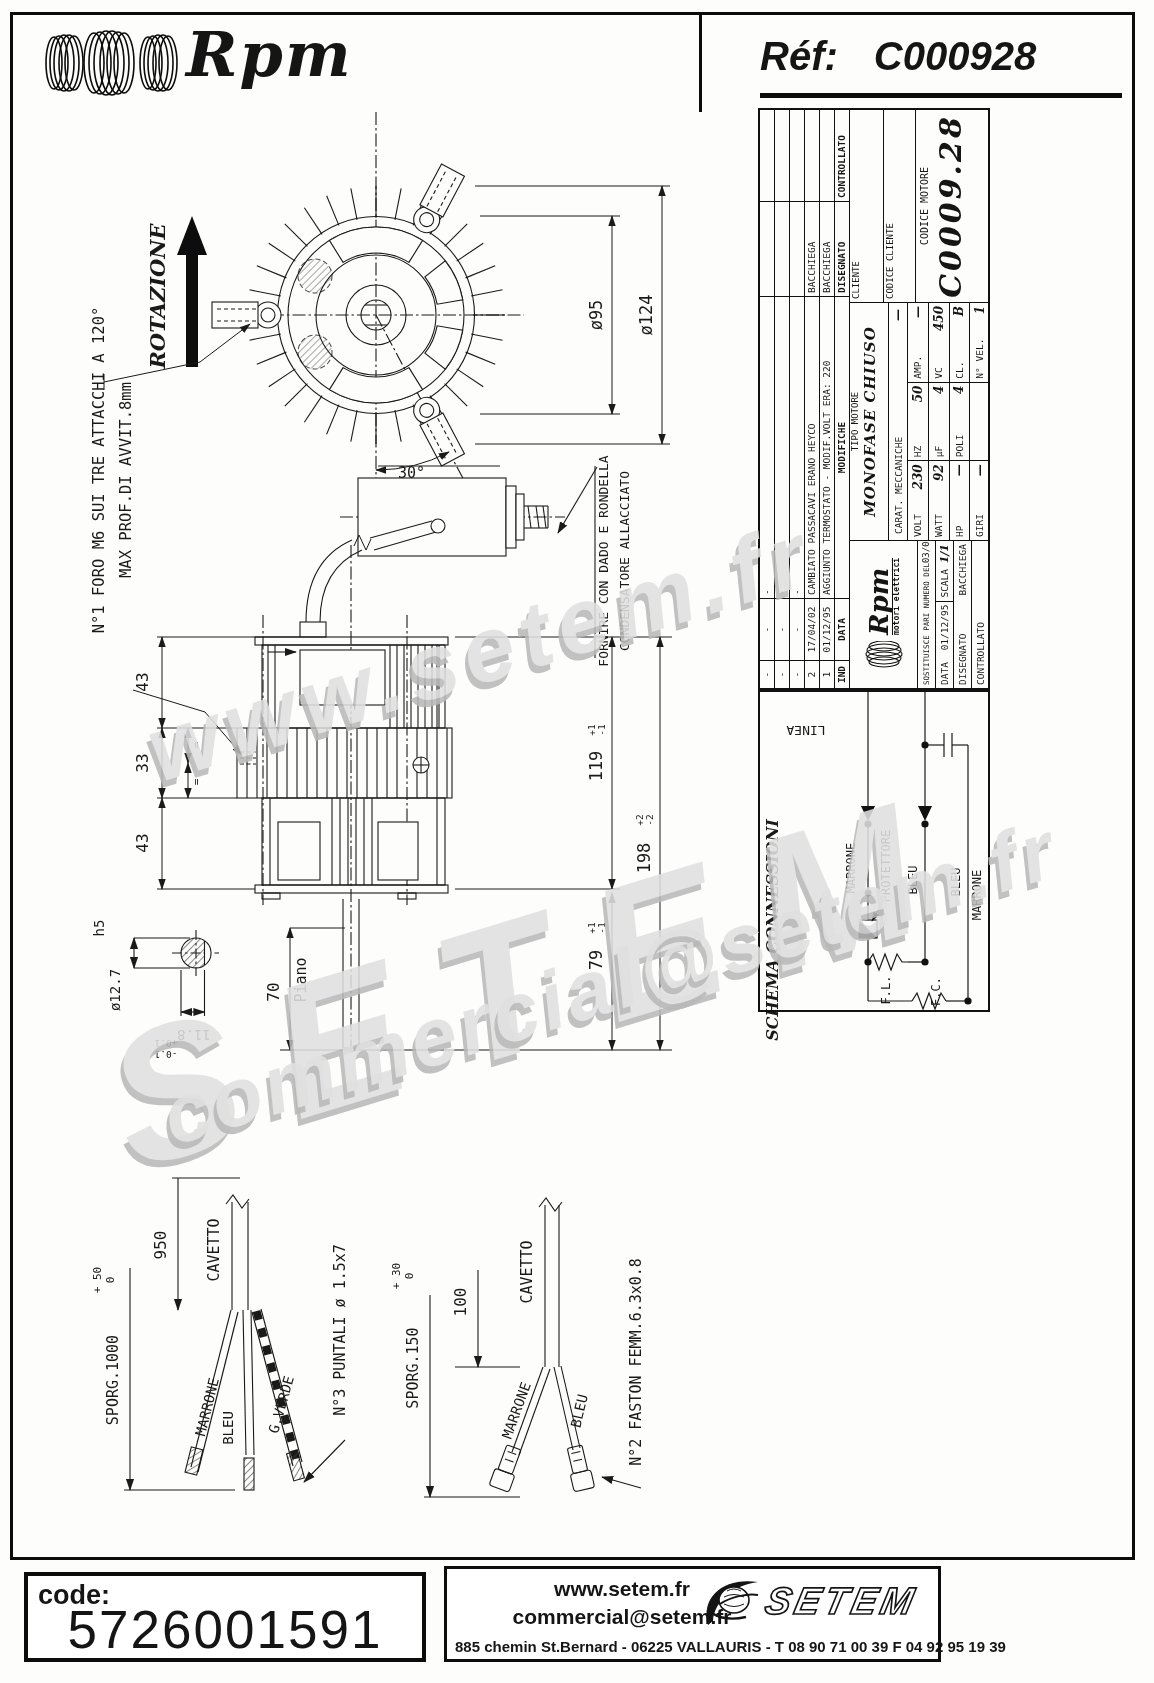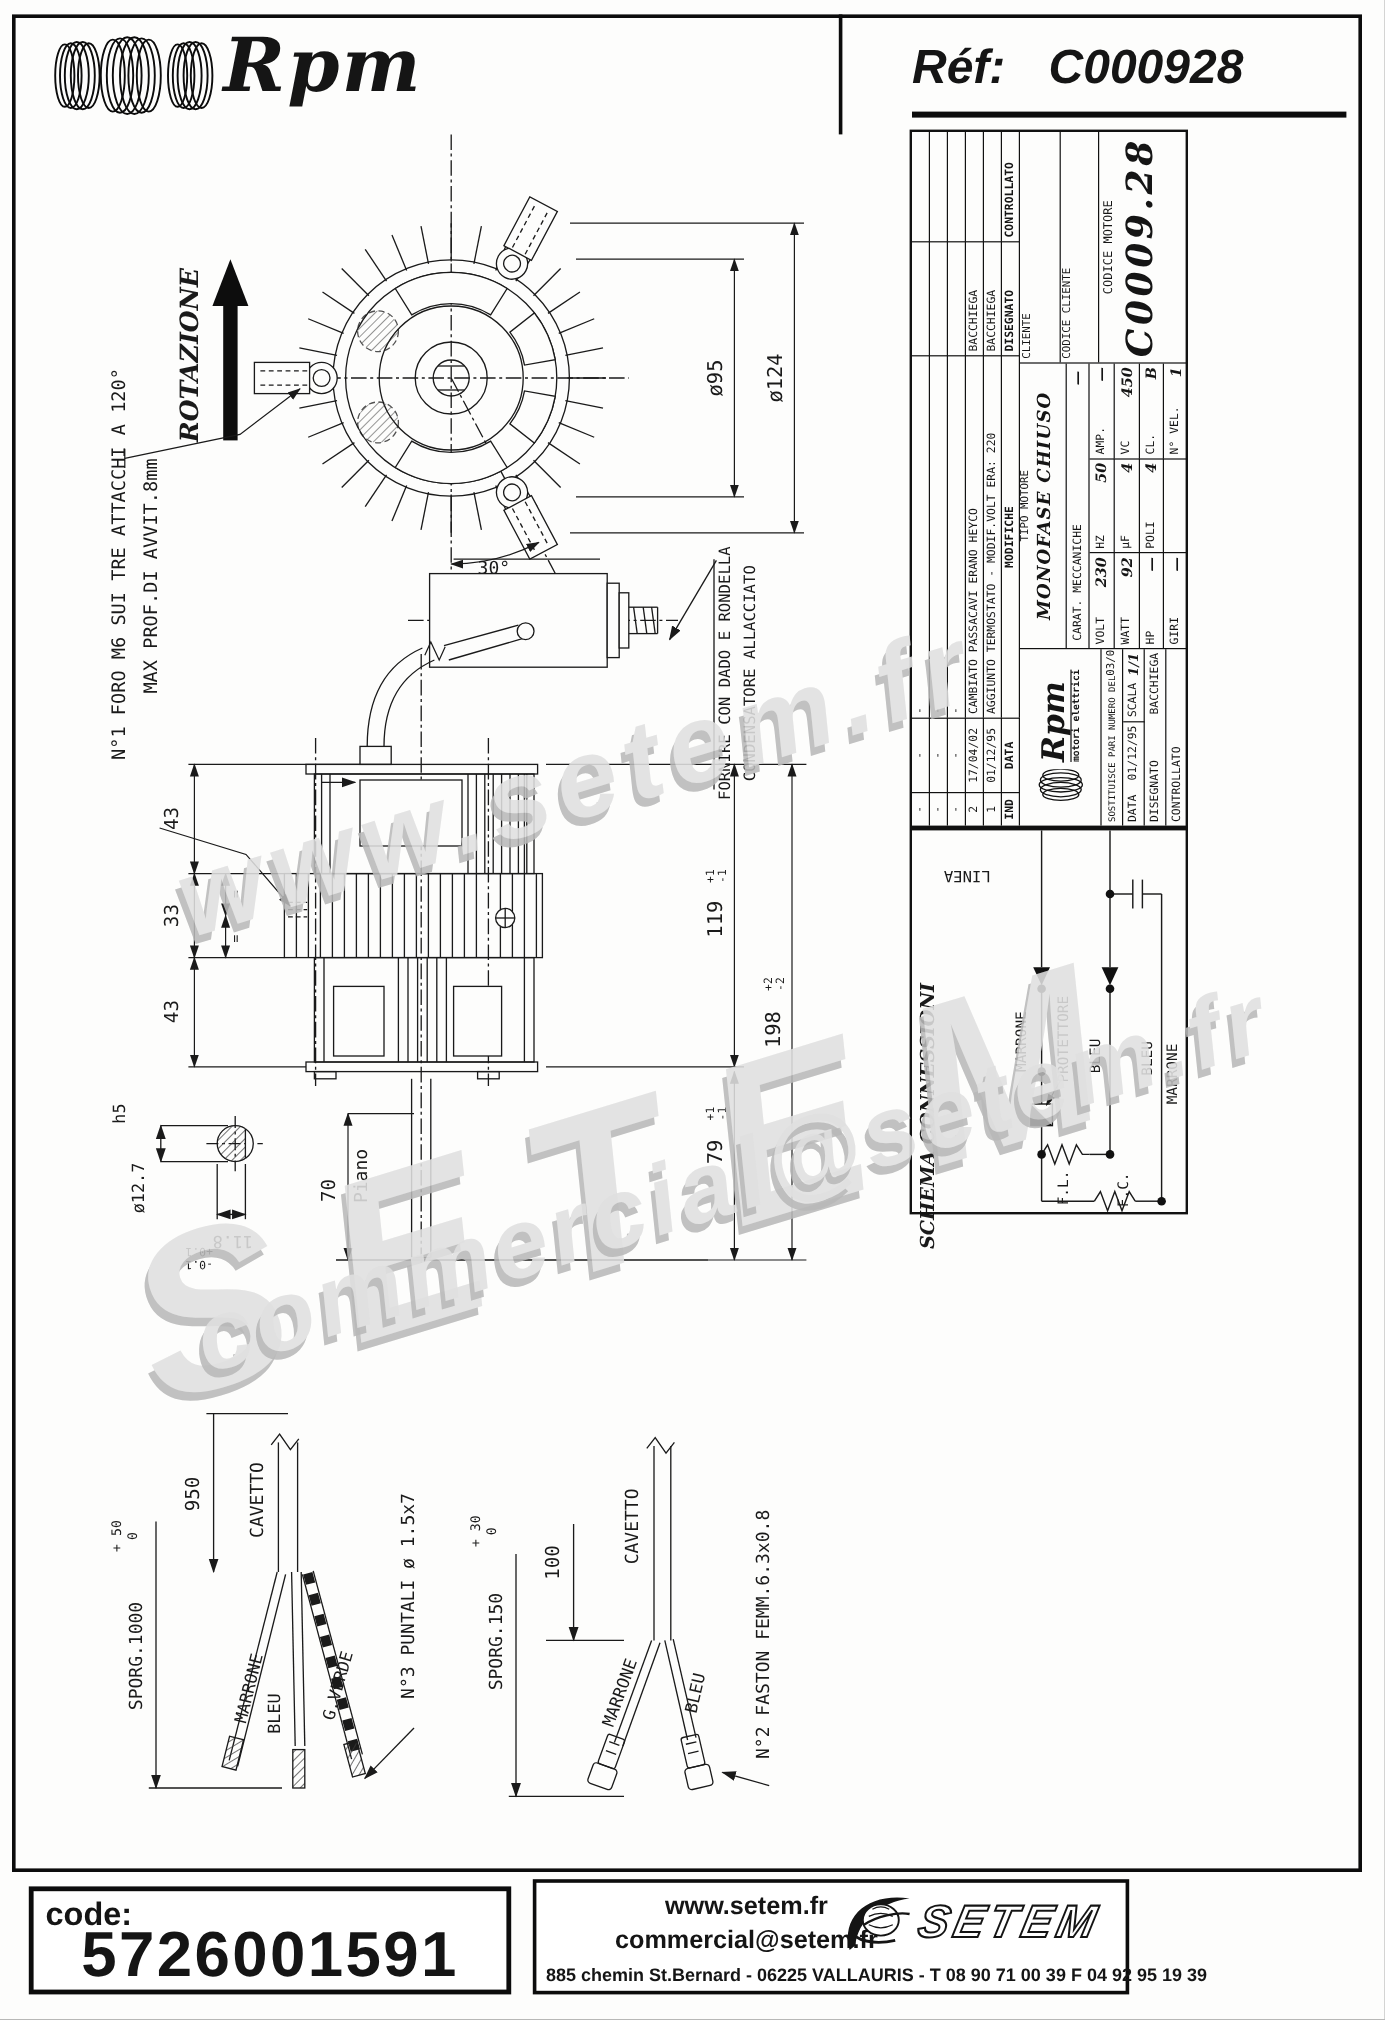--- a/index.html
+++ b/index.html
@@ -29,21 +29,21 @@
       background:#fdfdfc;border:2px solid #111;box-sizing:border-box;z-index:20;
       font-family:"DejaVu Sans Mono",monospace;font-size:9.5px;line-height:1;}
   #tb .row{display:flex;}
   #tb .c{box-sizing:border-box;border-right:1px solid #111;border-bottom:1px solid #111;
          padding:2px 3px;white-space:nowrap;overflow:hidden;}
   #tb .val{font-family:"DejaVu Serif",serif;font-style:italic;font-weight:bold;font-size:12px;}
   #schema-border{left:758px;top:690px;width:232px;height:322px;border:2px solid #111;box-sizing:border-box;z-index:19;}
   
   #code-box{left:24px;top:1572px;width:402px;height:90px;border:4px solid #0c0c0c;box-sizing:border-box;z-index:40;background:#fff;}
   #code-box .lbl{font-size:27px;font-weight:bold;margin:4px 12px 0 10px;}
-  #code-box .num{font-size:53px;font-weight:bold;text-align:center;margin-top:-12px;letter-spacing:2px;}
+  #code-box .num{font-size:53px;font-weight:normal;text-align:center;margin-top:-12px;letter-spacing:2px;}
   #foot-box{left:444px;top:1566px;width:497px;height:96px;border:3px solid #0c0c0c;box-sizing:border-box;z-index:40;background:#fff;}
   #foot-links{position:absolute;left:60px;top:6px;width:230px;text-align:center;font-weight:bold;font-size:21px;line-height:1.35;}
   #foot-addr{position:absolute;left:8px;bottom:4px;width:478px;text-align:center;font-size:15px;font-weight:600;white-space:nowrap;}
   #setem-logo{position:absolute;right:8px;top:4px;}
 </style>
 </head>
 <body>
 
 <div id="page">
   <div class="abs" id="frame"></div>

